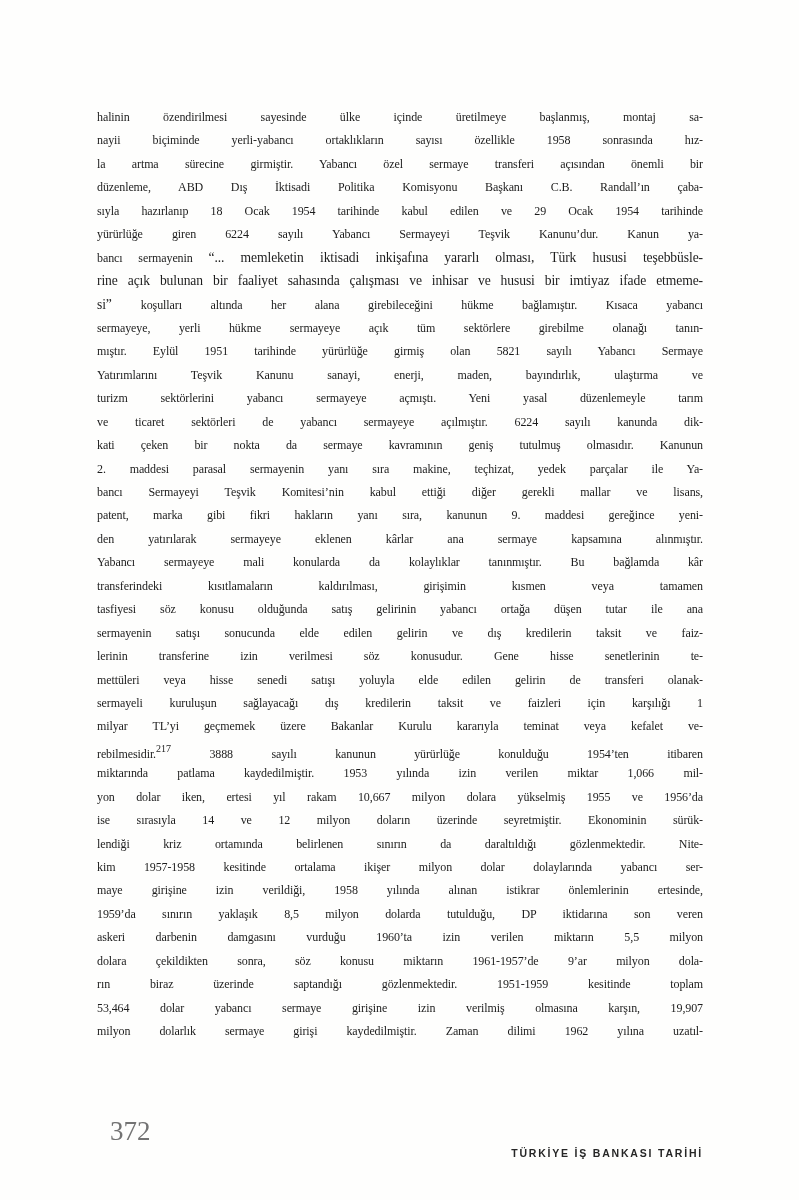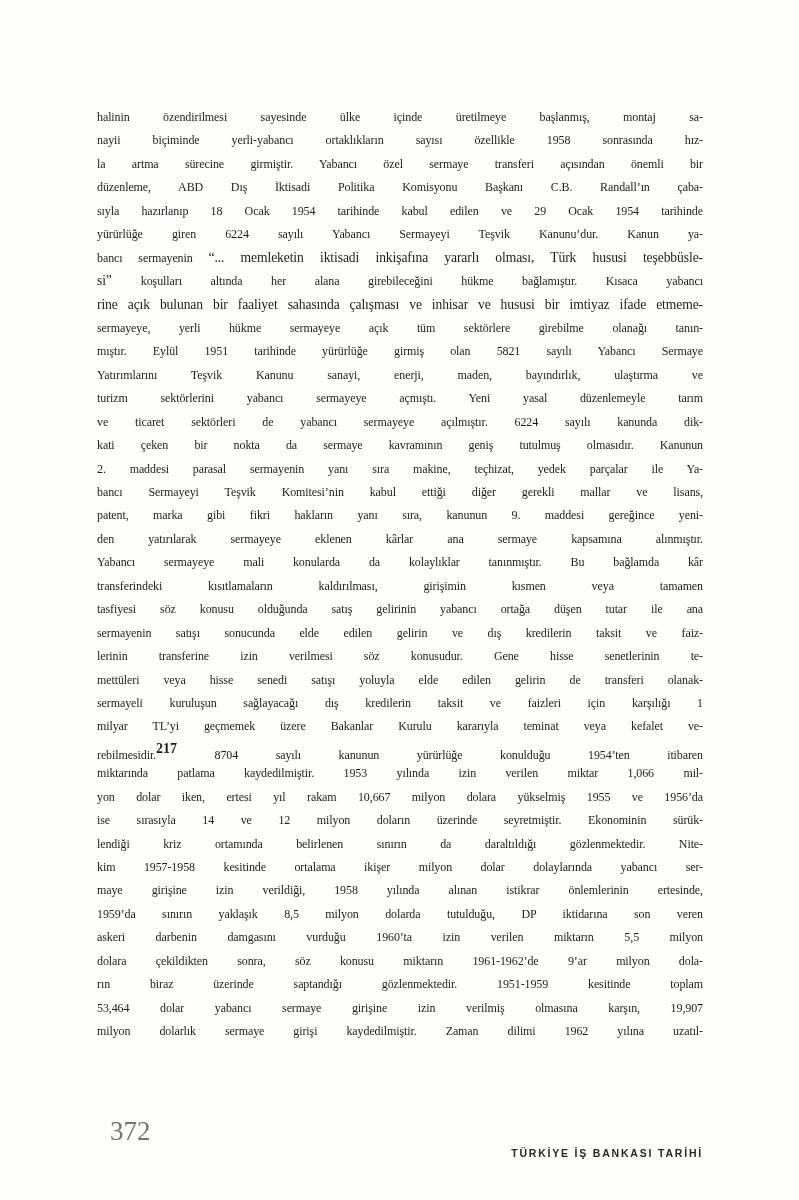--- a/index.html
+++ b/index.html
@@ -36,22 +36,22 @@
     text-align-last: justify;
   }
   .norm {
     font-size: 12px;
   }
   .quote {
     font-size: 13.6px;
     margin-top: 44px;
   }
   .fnref {
-    font-weight: bold;
-    font-size: 14px;
+    font-weight: normal;
+    font-size: 10px;
     vertical-align: 6px;
     letter-spacing: 0;
   }
   .footer-pagenum {
     position: absolute;
     left: 110px;
     top: 1117px;
     font-size: 27px;
     line-height: 28px;
     color: #737373;
@@ -74,49 +74,49 @@
 
 <div class="page">
   <div class="text-block">
       <div class="line ready"><span class="norm">halinin özendirilmesi sayesinde ülke içinde üretilmeye başlanmış, montaj sa-</span></div>
       <div class="line ready"><span class="norm">nayii biçiminde yerli-yabancı ortaklıkların sayısı özellikle 1958 sonrasında hız-</span></div>
       <div class="line ready"><span class="norm">la artma sürecine girmiştir. Yabancı özel sermaye transferi açısından önemli bir</span></div>
       <div class="line ready"><span class="norm">düzenleme, ABD Dış İktisadi Politika Komisyonu Başkanı C.B. Randall’ın çaba-</span></div>
       <div class="line ready"><span class="norm">sıyla hazırlanıp 18 Ocak 1954 tarihinde kabul edilen ve 29 Ocak 1954 tarihinde</span></div>
       <div class="line ready"><span class="norm">yürürlüğe giren 6224 sayılı Yabancı Sermayeyi Teşvik Kanunu’dur. Kanun ya-</span></div>
       <div class="line ready"><span class="norm">bancı sermayenin </span><span class="quote">“... memleketin iktisadi inkişafına yararlı olması, Türk hususi teşebbüsle-</span></div>
+      <div class="line ready"><span class="quote">rine açık bulunan bir faaliyet sahasında çalışması ve inhisar ve hususi bir imtiyaz ifade etmeme-</span></div>
       <div class="line ready"><span class="quote">si” </span><span class="norm">koşulları altında her alana girebileceğini hükme bağlamıştır. Kısaca yabancı</span></div>
-      <div class="line ready"><span class="quote">rine açık bulunan bir faaliyet sahasında çalışması ve inhisar ve hususi bir imtiyaz ifade etmeme-</span></div>
       <div class="line ready"><span class="norm">sermayeye, yerli hükme sermayeye açık tüm sektörlere girebilme olanağı tanın-</span></div>
       <div class="line ready"><span class="norm">mıştır. Eylül 1951 tarihinde yürürlüğe girmiş olan 5821 sayılı Yabancı Sermaye</span></div>
       <div class="line ready"><span class="norm">Yatırımlarını Teşvik Kanunu sanayi, enerji, maden, bayındırlık, ulaştırma ve</span></div>
       <div class="line ready"><span class="norm">turizm sektörlerini yabancı sermayeye açmıştı. Yeni yasal düzenlemeyle tarım</span></div>
       <div class="line ready"><span class="norm">ve ticaret sektörleri de yabancı sermayeye açılmıştır. 6224 sayılı kanunda dik-</span></div>
       <div class="line ready"><span class="norm">kati çeken bir nokta da sermaye kavramının geniş tutulmuş olmasıdır. Kanunun</span></div>
       <div class="line ready"><span class="norm">2. maddesi parasal sermayenin yanı sıra makine, teçhizat, yedek parçalar ile Ya-</span></div>
       <div class="line ready"><span class="norm">bancı Sermayeyi Teşvik Komitesi’nin kabul ettiği diğer gerekli mallar ve lisans,</span></div>
       <div class="line ready"><span class="norm">patent, marka gibi fikri hakların yanı sıra, kanunun 9. maddesi gereğince yeni-</span></div>
       <div class="line ready"><span class="norm">den yatırılarak sermayeye eklenen kârlar ana sermaye kapsamına alınmıştır.</span></div>
       <div class="line ready"><span class="norm">Yabancı sermayeye mali konularda da kolaylıklar tanınmıştır. Bu bağlamda kâr</span></div>
       <div class="line ready"><span class="norm">transferindeki kısıtlamaların kaldırılması, girişimin kısmen veya tamamen</span></div>
       <div class="line ready"><span class="norm">tasfiyesi söz konusu olduğunda satış gelirinin yabancı ortağa düşen tutar ile ana</span></div>
       <div class="line ready"><span class="norm">sermayenin satışı sonucunda elde edilen gelirin ve dış kredilerin taksit ve faiz-</span></div>
       <div class="line ready"><span class="norm">lerinin transferine izin verilmesi söz konusudur. Gene hisse senetlerinin te-</span></div>
       <div class="line ready"><span class="norm">mettüleri veya hisse senedi satışı yoluyla elde edilen gelirin de transferi olanak-</span></div>
       <div class="line ready"><span class="norm">sermayeli kuruluşun sağlayacağı dış kredilerin taksit ve faizleri için karşılığı 1</span></div>
       <div class="line ready"><span class="norm">milyar TL’yi geçmemek üzere Bakanlar Kurulu kararıyla teminat veya kefalet ve-</span></div>
-      <div class="line ready"><span class="norm">rebilmesidir.</span><span class="fnref">217</span><span class="norm"> 8704 sayılı kanunun yürürlüğe konulduğu 1954’ten itibaren</span></div>
+      <div class="line ready"><span class="norm">rebilmesidir.</span><span class="fnref">217</span><span class="norm"> 3888 sayılı kanunun yürürlüğe konulduğu 1954’ten itibaren</span></div>
       <div class="line ready"><span class="norm">miktarında patlama kaydedilmiştir. 1953 yılında izin verilen miktar 1,066 mil-</span></div>
       <div class="line ready"><span class="norm">yon dolar iken, ertesi yıl rakam 10,667 milyon dolara yükselmiş 1955 ve 1956’da</span></div>
       <div class="line ready"><span class="norm">ise sırasıyla 14 ve 12 milyon doların üzerinde seyretmiştir. Ekonominin sürük-</span></div>
       <div class="line ready"><span class="norm">lendiği kriz ortamında belirlenen sınırın da daraltıldığı gözlenmektedir. Nite-</span></div>
       <div class="line ready"><span class="norm">kim 1957-1958 kesitinde ortalama ikişer milyon dolar dolaylarında yabancı ser-</span></div>
       <div class="line ready"><span class="norm">maye girişine izin verildiği, 1958 yılında alınan istikrar önlemlerinin ertesinde,</span></div>
       <div class="line ready"><span class="norm">1959’da sınırın yaklaşık 8,5 milyon dolarda tutulduğu, DP iktidarına son veren</span></div>
       <div class="line ready"><span class="norm">askeri darbenin damgasını vurduğu 1960’ta izin verilen miktarın 5,5 milyon</span></div>
-      <div class="line ready"><span class="norm">dolara çekildikten sonra, söz konusu miktarın 1961-1962’de 9’ar milyon dola-</span></div>
+      <div class="line ready"><span class="norm">dolara çekildikten sonra, söz konusu miktarın 1961-1957’de 9’ar milyon dola-</span></div>
       <div class="line ready"><span class="norm">rın biraz üzerinde saptandığı gözlenmektedir. 1951-1959 kesitinde toplam</span></div>
       <div class="line ready"><span class="norm">53,464 dolar yabancı sermaye girişine izin verilmiş olmasına karşın, 19,907</span></div>
       <div class="line ready"><span class="norm">milyon dolarlık sermaye girişi kaydedilmiştir. Zaman dilimi 1962 yılına uzatıl-</span></div>
     </div>
   <div class="footer-pagenum">372</div>
   <div class="footer-title">TÜRKİYE İŞ BANKASI TARİHİ</div>
 </div>
 
 </body></html>

